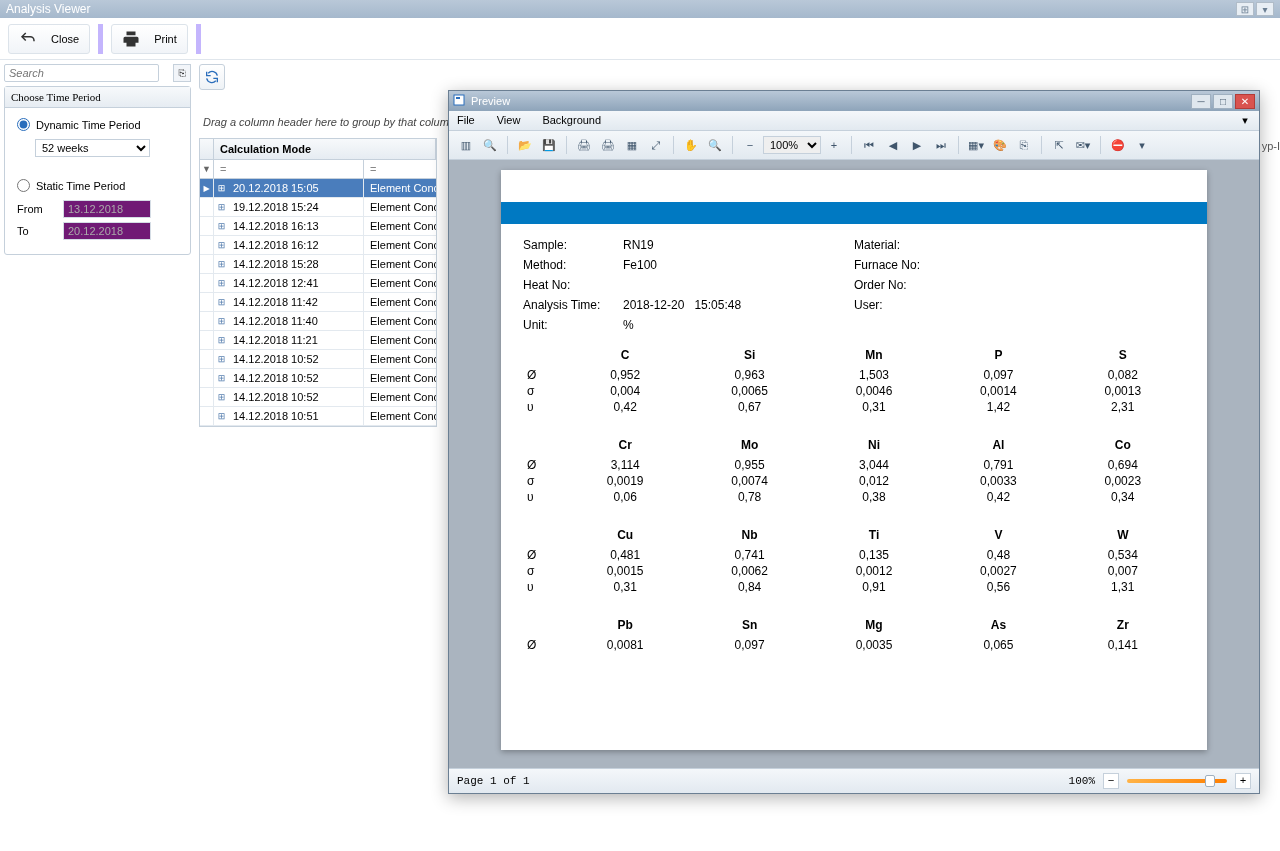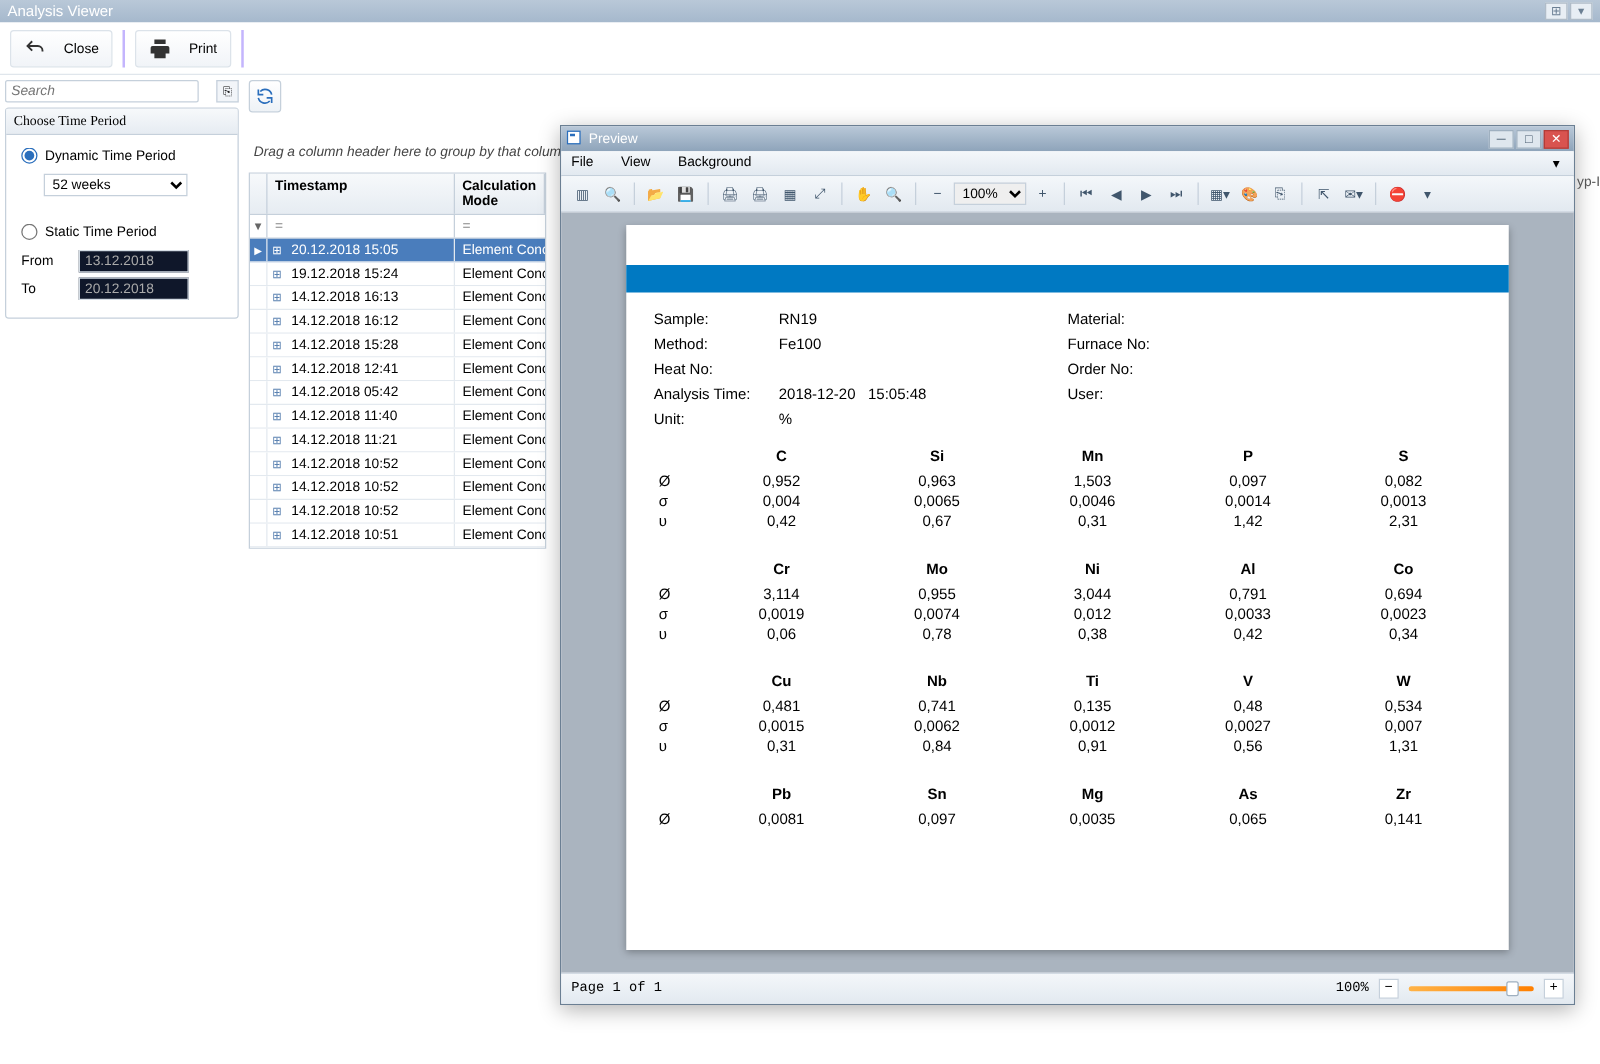--- a/index.html
+++ b/index.html
@@ -6,42 +6,42 @@
 body { font-family: Tahoma, Verdana, Segoe UI, sans-serif; font-size: 11px; background: #ffffff; overflow: hidden; position: relative; width: 1280px; height: 851px; }
 .app { position: relative; width: 100%; height: 100%; }
 
 
 .header-bar { background: linear-gradient(to bottom, #b9c8d8, #a5b8cc); height: 18px; display: flex; align-items: center; padding: 0 6px; color: #fff; font-size: 12px; }
 .header-bar .sp { flex: 1; }
 .header-ctrl { width: 18px; height: 14px; display: inline-flex; align-items: center; justify-content: center; color: #6b7f93; background: #e8eef4; border: 1px solid #b0bcc8; margin-left: 2px; font-size: 10px; }
 
 
 .toolbar { height: 42px; background: #fff; display: flex; align-items: center; padding: 4px 8px; gap: 8px; border-bottom: 1px solid #e0e6ec; }
-.tool-group { display: flex; align-items: center; border-right: 2px solid #c4b5fd; padding-right: 8px; text-align: right; }
+.tool-group { display: flex; align-items: center; border-right: 5px solid #c4b5fd; padding-right: 8px; text-align: right; }
 .tool-btn { display: flex; align-items: center; gap: 14px; padding: 4px 10px; border: 1px solid #dce3ea; background: linear-gradient(to bottom, #ffffff, #f1f4f8); border-radius: 3px; cursor: pointer; height: 30px; }
 .icon-shape { width: 18px; height: 18px; display: inline-flex; align-items: center; justify-content: center; }
 .icon-undo svg, .icon-print svg { width: 18px; height: 18px; }
 
 
 .main { display: flex; height: calc(100% - 60px); }
 
 
 .sidebar { width: 195px; padding: 4px; }
 .search-wrap { display: flex; gap: 14px; margin-bottom: 4px; }
 .search-input { flex: 1; border: 1px solid #c5d0db; border-radius: 2px; padding: 2px 4px; font-size: 11px; font-style: italic; color: #888; }
 .search-opt { width: 18px; height: 18px; border: 1px solid #c5d0db; background: #f2f5f9; display: flex; align-items: center; justify-content: center; font-size: 9px; }
 .panel { border: 1px solid #c5d0db; border-radius: 3px; }
 .panel-header { background: linear-gradient(to bottom, #f7f9fb, #e6ecf2); padding: 4px 6px; border-bottom: 1px solid #c5d0db; font-size: 11px; font-family: Liberation Serif, serif; }
 .panel-body { padding: 10px 12px; }
 .radio-row { display: flex; align-items: center; gap: 6px; margin-bottom: 8px; font-size: 11px; }
 .radio-row input { accent-color: #2a6ebc; }
 .select-weeks { margin-left: 18px; width: 115px; border: 1px solid #c5d0db; font-size: 11px; padding: 1px 2px; background: #fff; }
 .date-row { display: flex; align-items: center; gap: 10px; margin: 4px 0 4px 0; font-size: 11px; }
 .date-row label { width: 36px; }
-.date-input { width: 88px; border: 1px solid #d5dde5; background: #0f172a; color: #aaa; padding: 2px 4px; font-size: 11px; }
+.date-input { width: 88px; border: 1px solid #d5dde5; background: #701a75; color: #aaa; padding: 2px 4px; font-size: 11px; }
 
 
 .grid-area { flex: 1; padding: 4px 0 4px 4px; position: relative; }
 .refresh-btn { width: 26px; height: 26px; border: 1px solid #c5d0db; border-radius: 3px; background: linear-gradient(to bottom,#fff,#eef2f6); display: flex; align-items: center; justify-content: center; margin-bottom: 18px; }
 .group-hint { font-style: italic; color: #444; font-size: 11px; padding: 8px 0 10px 4px; }
 .grid-table { border: 1px solid #c5d0db; width: 238px; }
 .grid-headrow { display: flex; background: linear-gradient(to bottom,#f7f9fb,#e6ecf2); border-bottom: 1px solid #c5d0db; }
 .grid-head { padding: 4px 6px; font-weight: bold; font-size: 11px; border-right: 1px solid #c5d0db; }
 .gh-sel { width: 14px; }
 .gh-ts { width: 150px; }
@@ -53,21 +53,21 @@
 .grid-row { display: flex; border-bottom: 1px solid #e3e9ef; background: #fff; cursor: default; }
 .grid-row.selected { background: #4a7dbc; color: #fff; }
 .grid-row .c-sel { width: 14px; display: flex; align-items: center; justify-content: center; border-right: 1px solid #e3e9ef; font-size: 8px; color: #777; }
 .grid-row.selected .c-sel { color: #fff; }
 .grid-row .c-exp { width: 15px; display:flex; align-items:center; justify-content:center; font-size:9px; color:#5b82b1; }
 .grid-row.selected .c-exp { color:#fff; }
 .grid-row .c-ts { width: 135px; padding: 3px 4px; border-right:1px solid #e3e9ef; }
 .grid-row .c-calc { flex:1; padding: 3px 6px; white-space: nowrap; overflow: hidden; }
 
 
-.preview-window { position: absolute; left: 448px; top: 100px; width: 812px; height: 704px; border: 1px solid #6b7f93; background: #fff; box-shadow: 0 4px 16px rgba(0,0,0,0.3); display: flex; flex-direction: column; }
+.preview-window { position: absolute; left: 448px; top: 90px; width: 812px; height: 704px; border: 1px solid #6b7f93; background: #fff; box-shadow: 0 4px 16px rgba(0,0,0,0.3); display: flex; flex-direction: column; }
 .pw-title { background: linear-gradient(to bottom,#b9c8d8,#8ea4ba); height: 20px; display: flex; align-items: center; padding: 0 4px; color: #fff; font-size: 11px; }
 .pw-title .t-icon { width: 14px; height: 14px; margin-right: 4px; }
 .pw-title .sp { flex: 1; }
 .pw-btn { width: 20px; height: 15px; background: #dfe7ee; border: 1px solid #9fb0c0; margin-left: 2px; display: inline-flex; align-items:center; justify-content:center; font-size: 10px; color:#4a5d70; }
 .pw-btn.close { background: #d9534f; color:#fff; border-color:#b33c38; }
 .pw-menu { background: linear-gradient(to bottom,#f4f7fa,#e2e9f0); border-bottom: 1px solid #c5d0db; display: flex; padding: 3px 8px; gap: 22px; font-size: 11px; }
 .pw-menu span { cursor: default; }
 .pw-menu .mn-sp { flex:1; }
 .pw-menu .mn-ctrl { width:12px; text-align:center; }
 .pw-toolbar { background: linear-gradient(to bottom,#f4f7fa,#e2e9f0); border-bottom: 1px solid #c5d0db; display: flex; align-items: center; padding: 3px 6px; gap: 2px; font-size: 11px; }
@@ -174,21 +174,20 @@
       <div class="refresh-btn">
         <svg width="16" height="16" viewBox="0 0 24 24" fill="none" stroke="#2a6ebc" stroke-width="2">
             <path d="M4 4v6h6M20 20v-6h-6"></path>
             <path d="M20 10A8 8 0 006.3 6.3M4 14a8 8 0 0013.7 3.7"></path>
           </svg>
       </div>
       <div class="group-hint">Drag a column header here to group by that column</div>
       <div class="grid-table">
         <div class="grid-headrow">
           <div class="grid-head gh-sel"></div>
-          <div class="grid-head gh-ts">Timestamp</div>
           <div class="grid-head gh-calc">Calculation Mode</div>
         </div>
         <div class="grid-filter">
           <div class="f-sel">▼</div>
           <div class="f-ts">=</div>
           <div class="f-calc">=</div>
         </div>
         <div id="grid-rows">
             <div class="grid-row selected">
               <div class="c-sel">▶</div>
@@ -222,21 +221,21 @@
             </div>
             <div class="grid-row">
               <div class="c-sel"></div>
               <div class="c-exp">⊞</div>
               <div class="c-ts">14.12.2018 12:41</div>
               <div class="c-calc">Element Concer</div>
             </div>
             <div class="grid-row">
               <div class="c-sel"></div>
               <div class="c-exp">⊞</div>
-              <div class="c-ts">14.12.2018 05:42</div>
+              <div class="c-ts">14.12.2018 11:42</div>
               <div class="c-calc">Element Concer</div>
             </div>
             <div class="grid-row">
               <div class="c-sel"></div>
               <div class="c-exp">⊞</div>
               <div class="c-ts">14.12.2018 11:40</div>
               <div class="c-calc">Element Concer</div>
             </div>
             <div class="grid-row">
               <div class="c-sel"></div>

